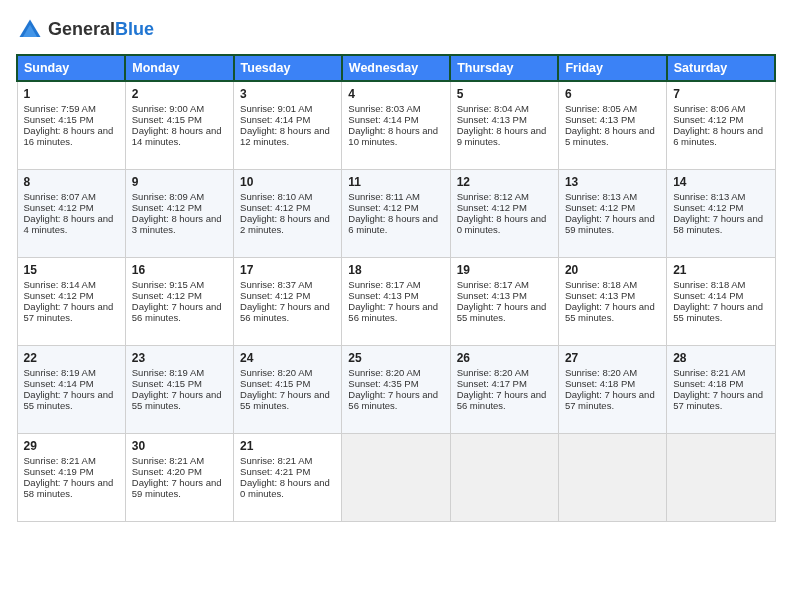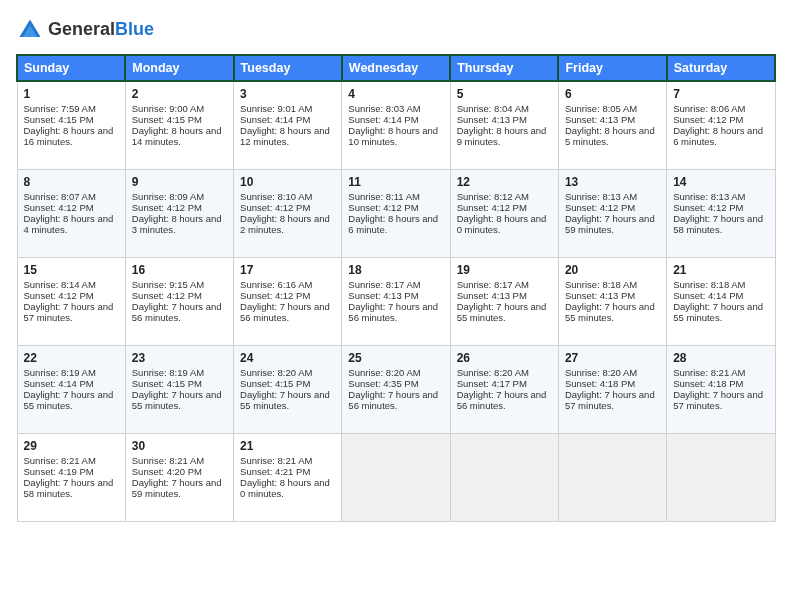--- a/index.html
+++ b/index.html
@@ -222,21 +222,21 @@
             <div>Daylight: 7 hours and 57 minutes.</div>
           </td>
           <td>
             <span class="day-number">16</span>
             <div>Sunrise: 9:15 AM</div>
             <div>Sunset: 4:12 PM</div>
             <div>Daylight: 7 hours and 56 minutes.</div>
           </td>
           <td>
             <span class="day-number">17</span>
-            <div>Sunrise: 6:16 AM</div>
+            <div>Sunrise: 8:37 AM</div>
             <div>Sunset: 4:12 PM</div>
             <div>Daylight: 7 hours and 56 minutes.</div>
           </td>
           <td>
             <span class="day-number">18</span>
             <div>Sunrise: 8:17 AM</div>
             <div>Sunset: 4:13 PM</div>
             <div>Daylight: 7 hours and 56 minutes.</div>
           </td>
           <td>

